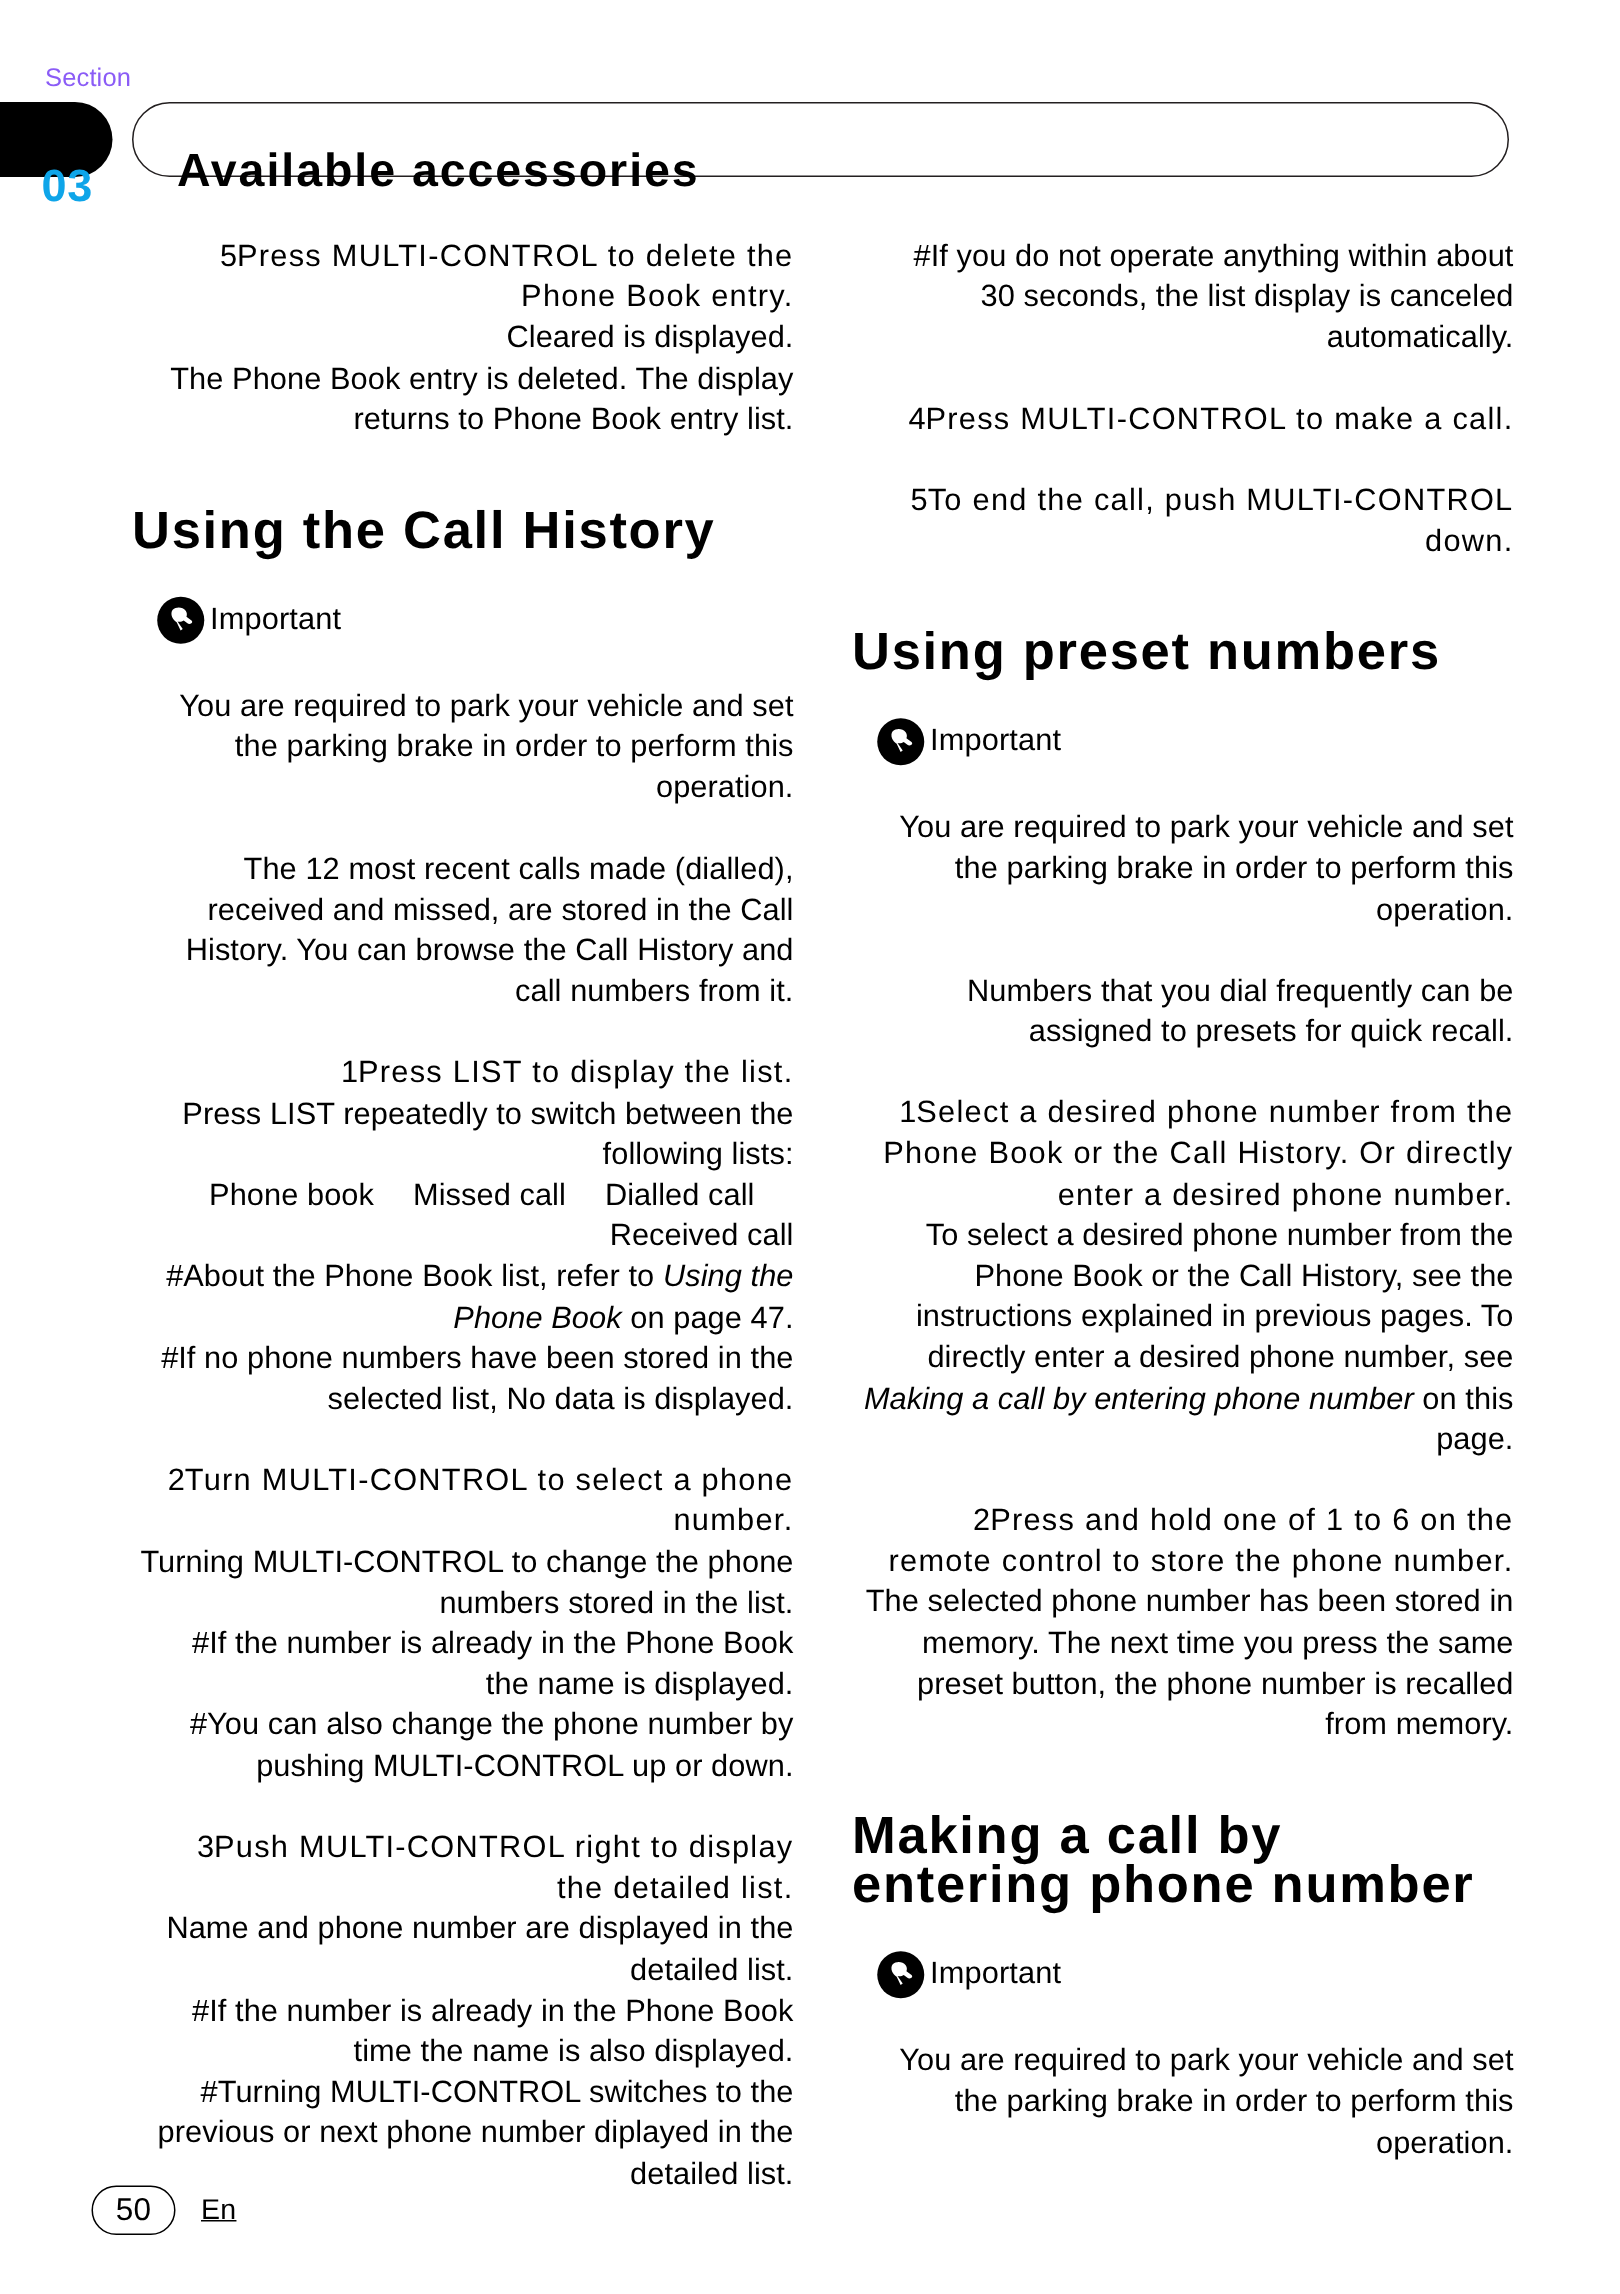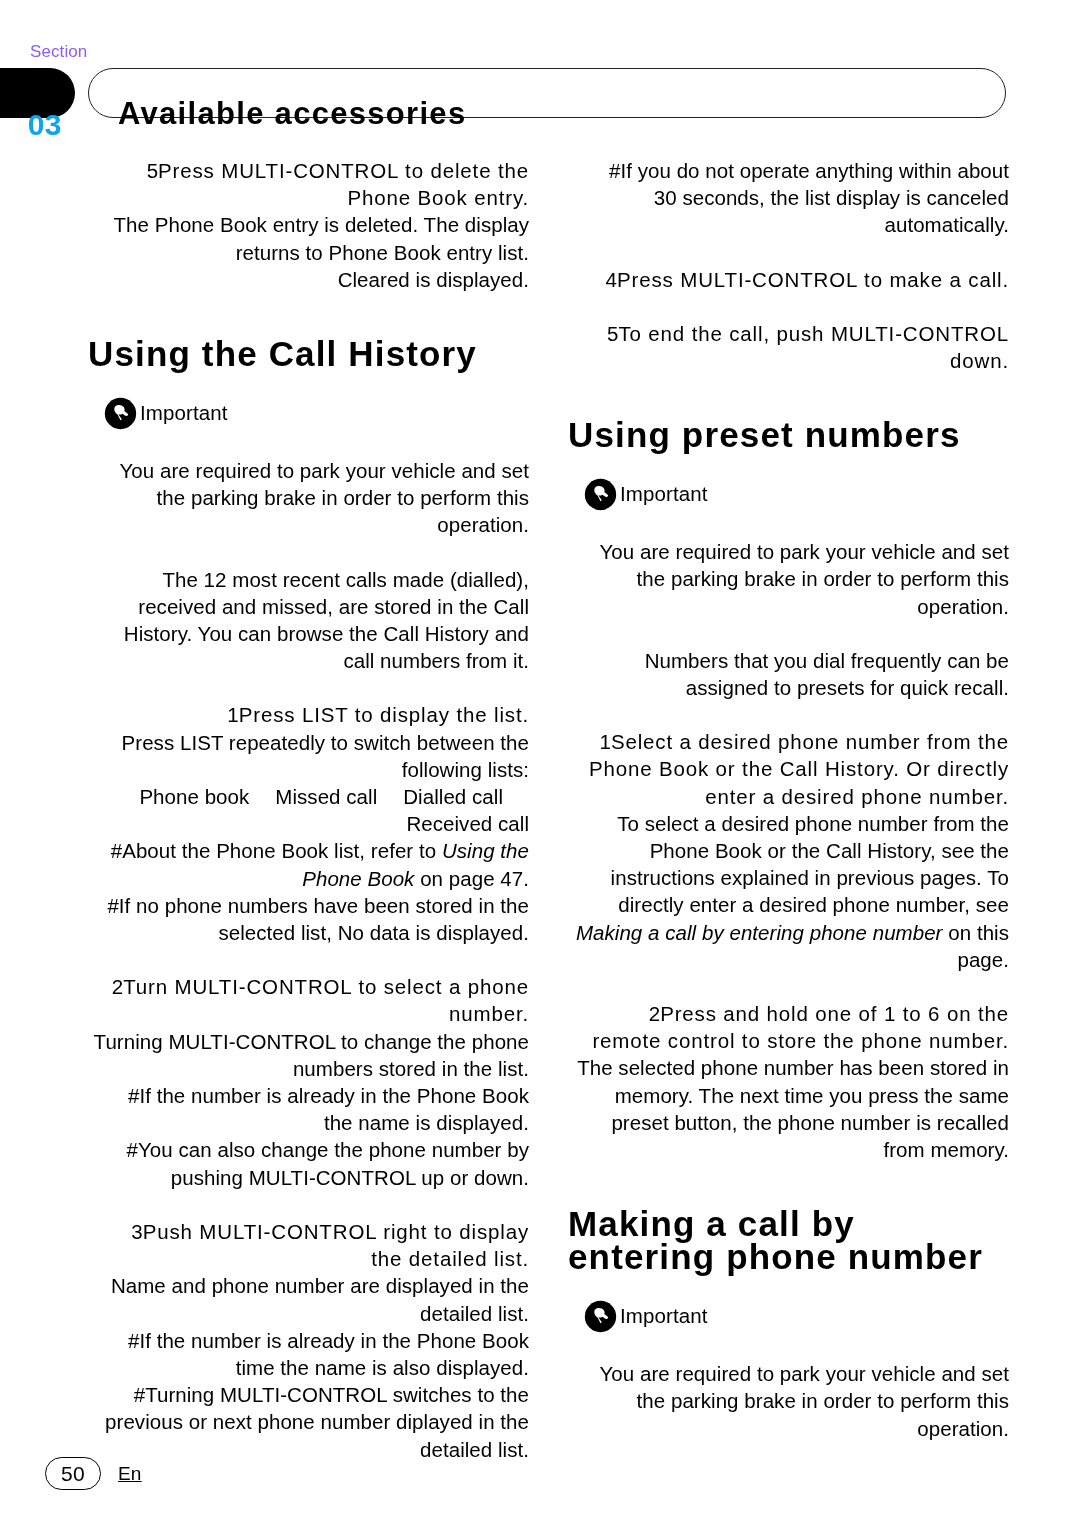--- a/index.html
+++ b/index.html
@@ -141,21 +141,21 @@
     line-height: 1;
   }
   .important-gap { height: 11px; }
 
   .ital { font-style: italic; }
   .sep  { display: inline-block; width: 26px; }
 
   
   .page-footer {
     position: absolute;
-    left: 0;
+    left: 16px;
     bottom: 0;
     width: 952px;
     height: 90px;
   }
   .page-num-pill {
     position: absolute;
     left: 45px;
     top: 18px;
     width: 56px;
     height: 33px;
@@ -185,22 +185,22 @@
   <div class="section-tab">
     <span class="section-tab-num">03</span>
   </div>
   <div class="title-box"></div>
   <div class="title-text">Available accessories</div>
 </div>
 
 <div class="col col-left">
 
   <p class="step"><span class="num">5</span><span>Press MULTI-CONTROL to delete the Phone Book entry.</span></p>
+  <p class="para">Cleared is displayed.</p>
   <p class="para">The Phone Book entry is deleted. The display returns to Phone Book entry list.</p>
-  <p class="para">Cleared is displayed.</p>
 
   <div class="heading-gap-before"></div>
   <h2 class="heading">Using the Call History</h2>
   <div class="heading-gap-after"></div>
 
   <div class="important-row">
     <svg class="pin-icon" viewBox="0 0 40 40">
       <circle cx="20" cy="20" r="19" fill="#000"></circle>
       <path d="M13.5 11.5 C16.5 8.8 21.5 9.2 24 12.3 C25.1 13.7 25.2 15.5 24.6 17.1 L28.7 20.2 C29.5 20.8 29.4 21.9 28.6 22.5 C27.6 23.2 26.3 23.2 25.4 22.5 L22.4 20.2 C20.9 21.2 19 21.6 17.4 21 L21.6 27 L19.9 28.3 L16.7 21.6 C15.2 20.6 13.7 19.2 13 17.4 C12.2 15.4 12.3 12.8 13.5 11.5 Z" fill="#fff"></path>
     </svg>

